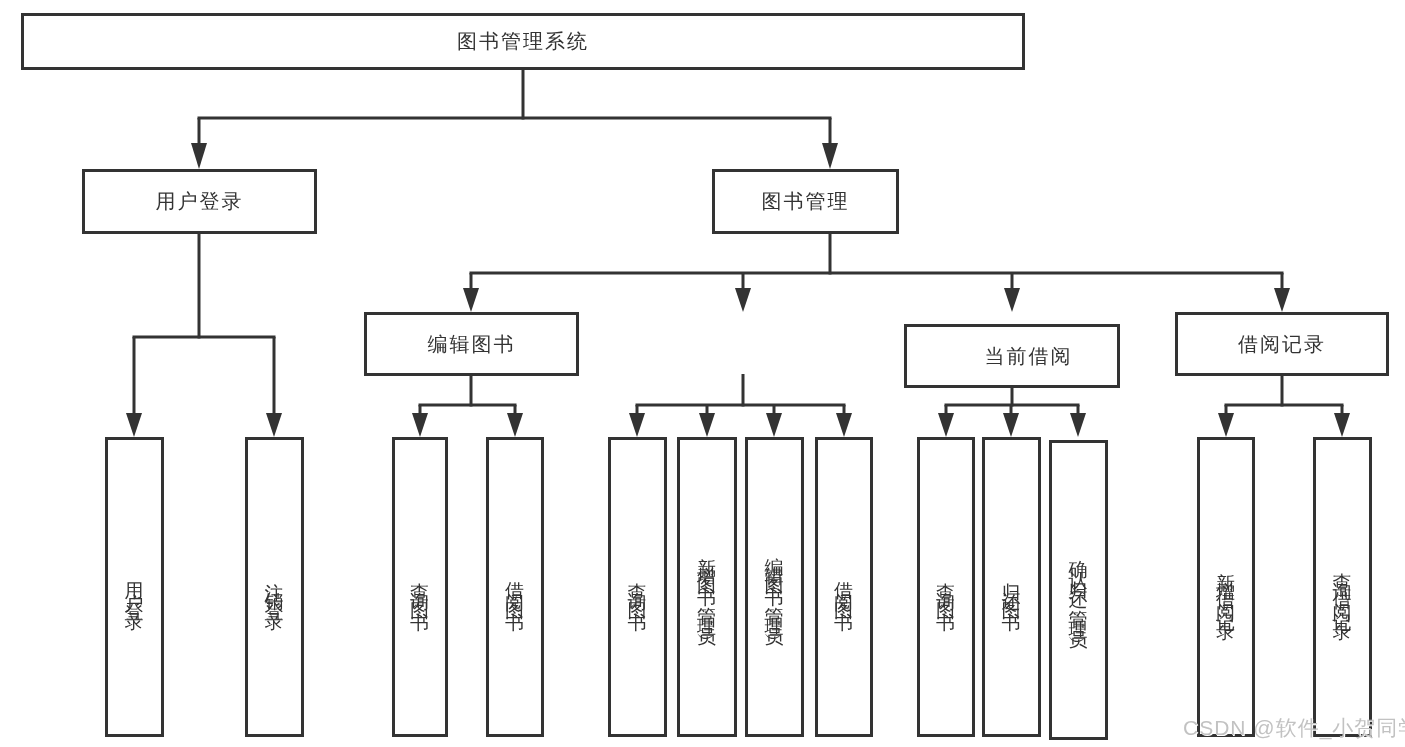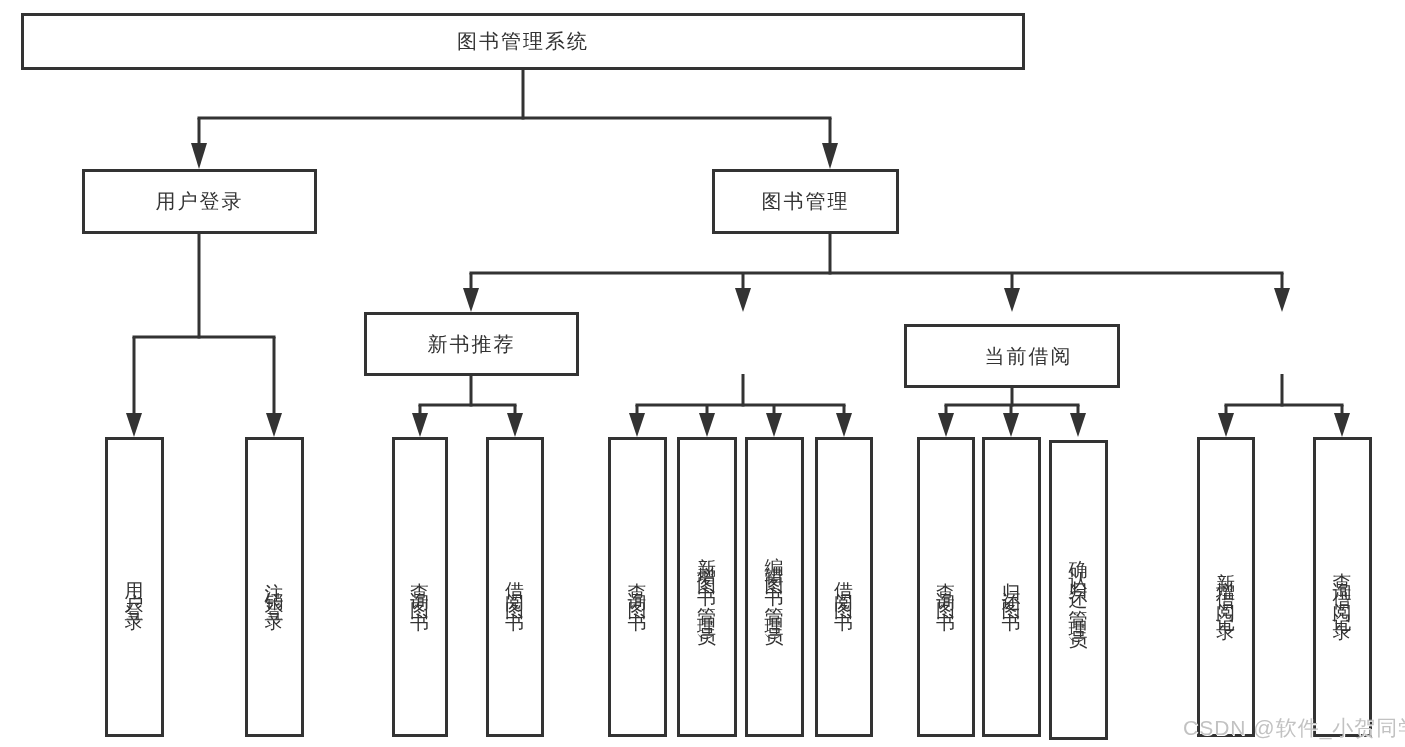--- a/index.html
+++ b/index.html
@@ -135,22 +135,23 @@
       <line x1="1342" y1="405" x2="1342" y2="416"></line>
       <path d="M1334 413 h16 l-8 24 z"></path>
     </g>
   </svg>
 
   <div class="box h" style="left:21px; top:13px; width:1004px; height:57px;">图书管理系统</div>
 
   <div class="box h" style="left:82px; top:169px; width:235px; height:65px;">用户登录</div>
   <div class="box h" style="left:712px; top:169px; width:187px; height:65px;">图书管理</div>
 
-  <div class="box h" style="left:364px; top:312px; width:215px; height:64px;">新书推荐</div>
+  <div class="box h" style="left:364px; top:312px; width:215px; height:64px;">编辑图书</div>
   <div class="box h" style="left:904px; top:324px; width:216px; height:64px;padding-left:33px;">当前借阅</div>
+  <div class="box h" style="left:1175px; top:312px; width:214px; height:64px;">借阅记录</div>
 
   <div class="box" style="left:105px; top:437px; width:59px; height:300px;">
     <span class="v-text">用户登录</span>
   </div>
   <div class="box" style="left:245px; top:437px; width:59px; height:300px;">
     <span class="v-text">注销登录</span>
   </div>
 
   <div class="box" style="left:392px; top:437px; width:56px; height:300px;">
     <span class="v-text">查询图书</span>

